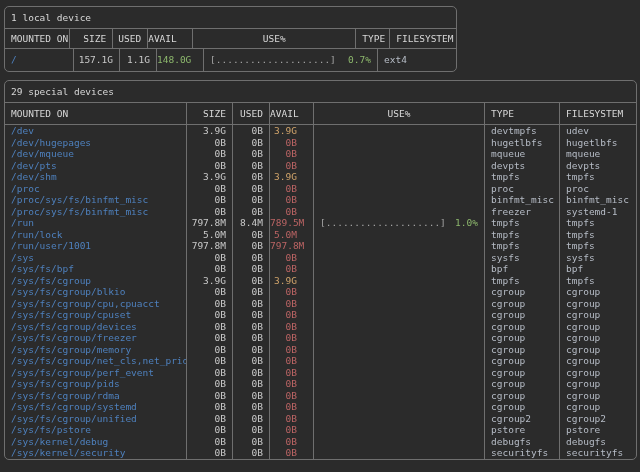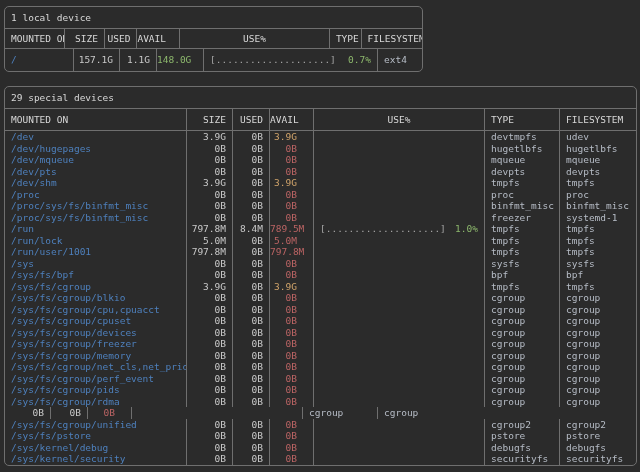--- a/index.html
+++ b/index.html
@@ -11,21 +11,21 @@
   body{
     width:640px;height:472px;background:var(--bg);
     font-family:"DejaVu Sans Mono","Liberation Mono",monospace;
     font-size:9.5px;color:var(--white);overflow:hidden;
   }
   .screen{padding:6px 0 0 4px}
   .duf-table{
     border:1px solid var(--border);border-radius:5px;overflow:hidden;
     background:var(--bg);
   }
-  .t1{width:419px;margin-bottom:14px}
+  .t1{width:453px;margin-bottom:8px}
   .t2{width:633px}
   .title-row{
     height:22px;line-height:22px;padding-left:6px;
     border-bottom:1px solid var(--border);color:var(--white);
   }
   .hdr{display:flex;border-bottom:1px solid var(--border)}
   .t1 .hdr{height:20px;line-height:20px}
   .t2 .hdr{height:22px;line-height:22px}
   .row{display:flex}
   .t1 .body .row{height:22px;line-height:22px}
@@ -307,20 +307,21 @@
         <div class="row">
           <div class="cell c-mount">/sys/fs/cgroup/rdma</div>
           <div class="cell c-size">0B</div>
           <div class="cell c-used">0B</div>
           <div class="cell c-avail av-red">0B</div>
           <div class="cell c-use"></div>
           <div class="cell c-type">cgroup</div>
           <div class="cell c-fs">cgroup</div>
         </div>
         <div class="row">
+          <div class="cell c-mount">/sys/fs/cgroup/systemd</div>
           <div class="cell c-size">0B</div>
           <div class="cell c-used">0B</div>
           <div class="cell c-avail av-red">0B</div>
           <div class="cell c-use"></div>
           <div class="cell c-type">cgroup</div>
           <div class="cell c-fs">cgroup</div>
         </div>
         <div class="row">
           <div class="cell c-mount">/sys/fs/cgroup/unified</div>
           <div class="cell c-size">0B</div>

